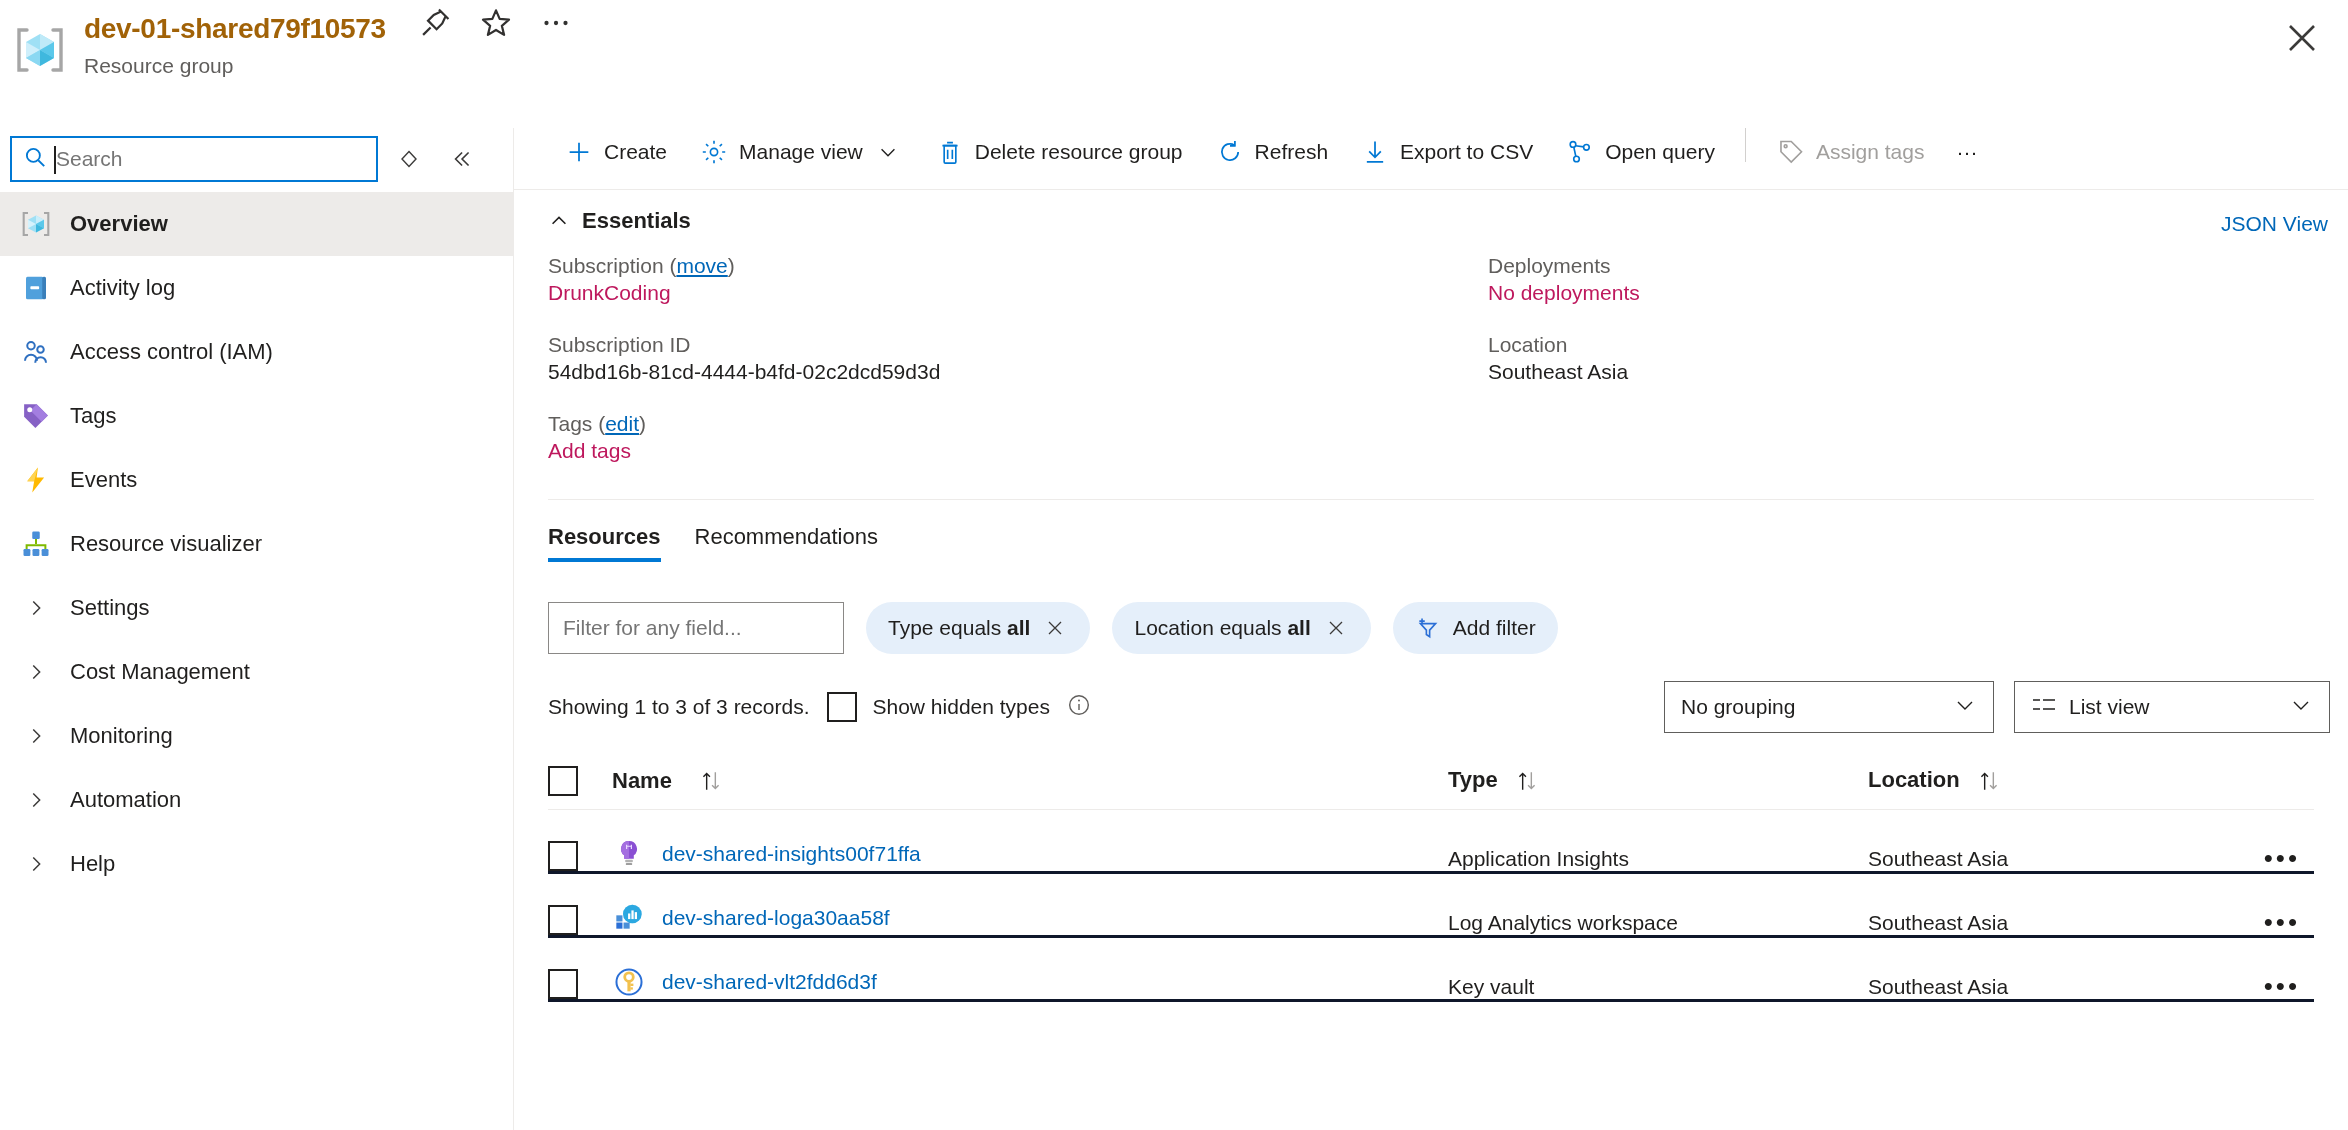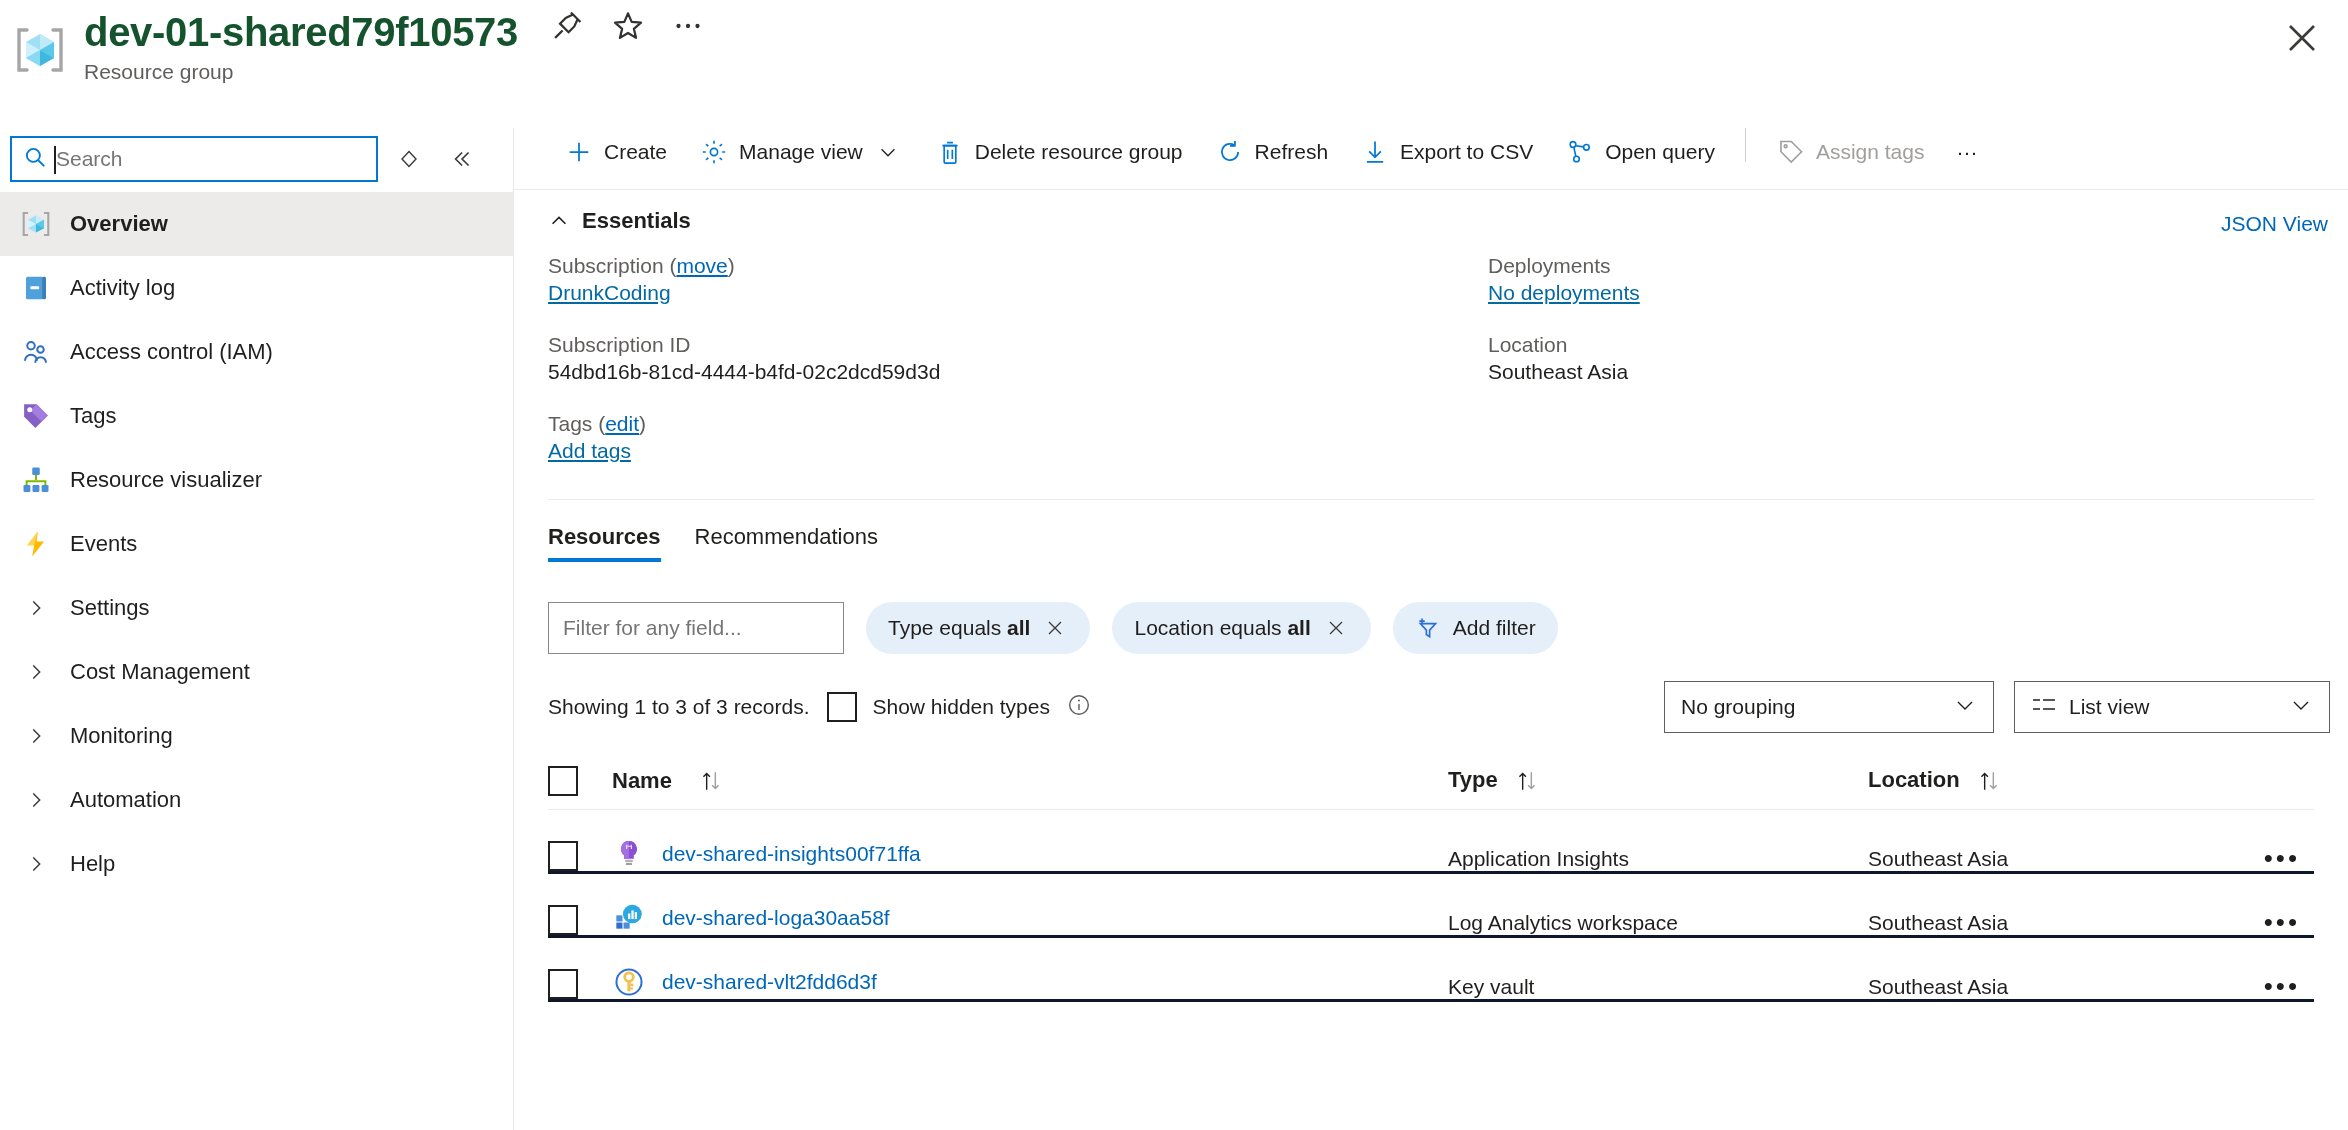--- a/index.html
+++ b/index.html
@@ -14,22 +14,22 @@
   }
   .page { position: relative; width: 2348px; height: 1130px; background:#fff; }
 
   
   .header { position: relative; height: 128px; }
   .rg-icon {
     position: absolute; left: 14px; top: 24px; width: 52px; height: 52px;
   }
   .title-block { position: absolute; left: 84px; top: 8px; }
   .page-title {
-    font-size: 40px; font-weight: 600; letter-spacing: -0.3px;
-    color: #14532d; line-height: 1.2; margin: 0;
+    font-size: 28px; font-weight: 600; letter-spacing: -0.3px;
+    color: #a16207; line-height: 1.2; margin: 0;
     display: inline-block; vertical-align: middle;
   }
   .title-icons { display:inline-block; vertical-align: middle; margin-left: 26px; position: relative; top: -4px;}
   .title-icons .ic { display:inline-block; width:42px; height:42px; vertical-align: middle; margin-right: 14px; cursor:pointer; }
   .subtitle { font-size: 21px; color: #605e5c; margin-top: 4px; }
   .close-btn {
     position: absolute; right: 22px; top: 14px;
     width: 48px; height: 48px; cursor: pointer;
   }
 
@@ -89,21 +89,21 @@
   .json-view {
     position: absolute; right: 20px; top: 22px;
     color: #0067b8; font-size: 21px; cursor: pointer;
   }
   .ess-grid {
     display: grid; grid-template-columns: 940px 1fr;
     padding: 20px 0 0 34px;
   }
   .ess-label { font-size: 21px; color: #605e5c; margin-bottom: 3px; }
   .ess-value { font-size: 21px; color: #201f1e; margin-bottom: 28px; }
-  .ess-value.link, .lnk { color: #0369a1; text-decoration: underline; cursor: pointer; }
+  .ess-value.link, .lnk { color: #be185d; cursor: pointer; }
   a.inline-lnk { color: #0067b8; text-decoration: underline; cursor: pointer; }
   .ess-divider { margin: 8px 34px 0 34px; border-top: 1px solid #edebe9; }
 
   
   .tabs { display: flex; padding-left: 34px; margin-top: 24px; gap: 34px; }
   .tab {
     font-size: 22px; color: #201f1e; padding-bottom: 12px; cursor: pointer;
     position: relative;
   }
   .tab.active { font-weight: 600; }
@@ -288,38 +288,38 @@
               <path d="M12.5 2.5 L21.5 11.5 L16.5 16.5 L7.5 7.5 Z" fill="#a37ee0"></path>
               <circle cx="7" cy="7" r="2" fill="#ffffff"></circle>
             </svg>
           </span>
           <span>Tags</span>
         </div>
 
         <div class="nav-item">
           <span class="nav-ico">
             <svg width="30" height="30" viewBox="0 0 24 24">
+              <polygon points="13.5,2 5,13 10.5,13 9,22 18.5,10 12.5,10" fill="#ffb900"></polygon>
+              <polygon points="13.5,2 5,13 10.5,13" fill="#ffd452"></polygon>
+            </svg>
+          </span>
+          <span>Events</span>
+        </div>
+
+        <div class="nav-item">
+          <span class="nav-ico">
+            <svg width="30" height="30" viewBox="0 0 24 24">
               <path d="M12 5 V12 M4.5 19 V13 H19.5 V19" stroke="#7fba00" stroke-width="1.6" fill="none"></path>
               <rect x="9" y="2" width="6" height="6" rx="1" fill="#4a8fd8"></rect>
               <rect x="2" y="16" width="5.5" height="5.5" rx="1" fill="#4a8fd8"></rect>
               <rect x="9.2" y="16" width="5.5" height="5.5" rx="1" fill="#4a8fd8"></rect>
               <rect x="16.5" y="16" width="5.5" height="5.5" rx="1" fill="#4a8fd8"></rect>
             </svg>
           </span>
           <span>Resource visualizer</span>
-        </div>
-
-        <div class="nav-item">
-          <span class="nav-ico">
-            <svg width="30" height="30" viewBox="0 0 24 24">
-              <polygon points="13.5,2 5,13 10.5,13 9,22 18.5,10 12.5,10" fill="#ffb900"></polygon>
-              <polygon points="13.5,2 5,13 10.5,13" fill="#ffd452"></polygon>
-            </svg>
-          </span>
-          <span>Events</span>
         </div>
 
         <div class="nav-item">
           <span class="chev">
             <svg width="22" height="22" viewBox="0 0 24 24" fill="none" stroke="#3b3a39" stroke-width="1.6">
                 <path d="M9 5 L16 12 L9 19"></path>
               </svg>
           </span>
           <span>Settings</span>
         </div>

